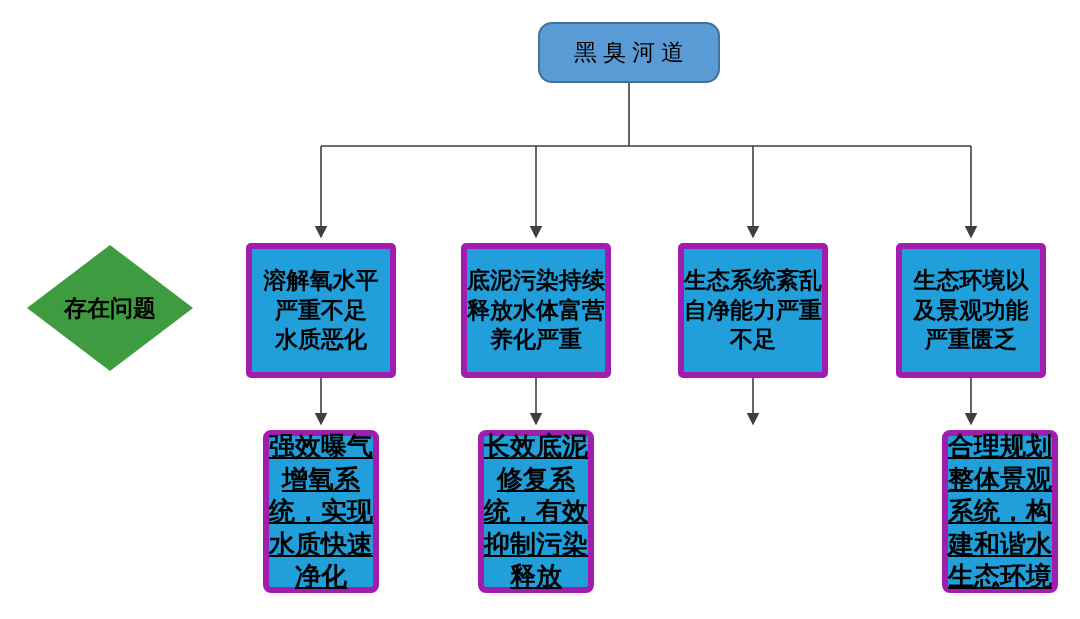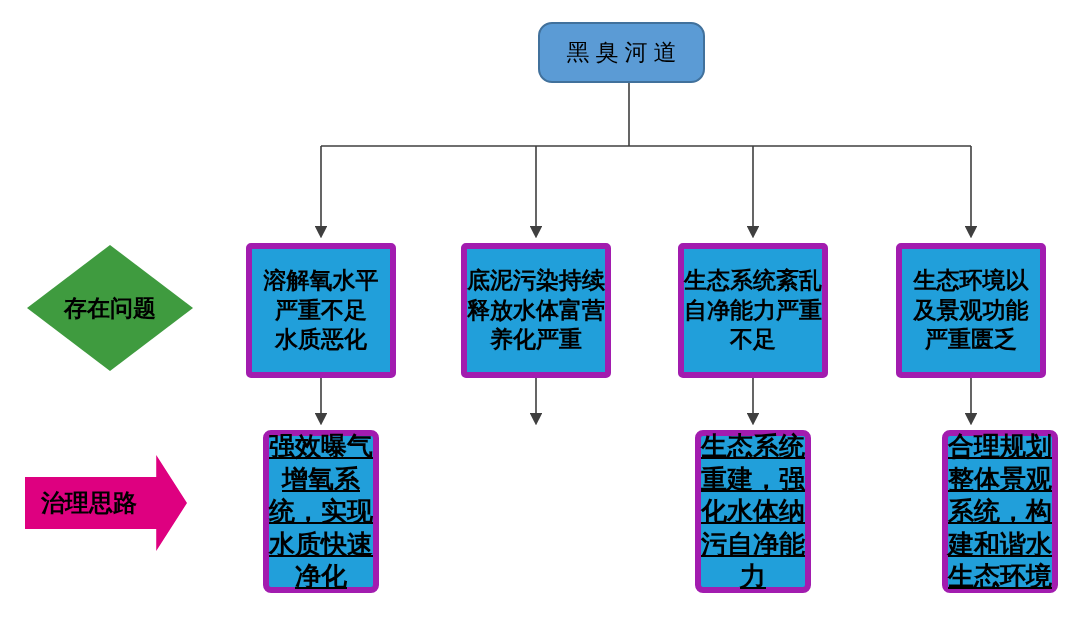--- a/index.html
+++ b/index.html
@@ -22,21 +22,21 @@
     stroke: var(--connector, #3F3F3F);
     stroke-width: 1.6;
     fill: none;
   }
   #connectors marker path { fill: var(--connector, #3F3F3F); }
 
   
   .root-node {
     position: absolute;
     left: 538px; top: 22px;
-    width: 167px; height: 61px;
+    width: 182px; height: 61px;
     background: var(--root-fill, #5B9BD5);
     border: 2px solid var(--root-border, #41719C);
     border-radius: 14px;
     box-sizing: border-box;
     display: flex; align-items: center; justify-content: center;
     font-family: "Liberation Serif", "DejaVu Serif", serif;
     font-size: 23px;
     letter-spacing: 6px;
     color: #000;
     text-indent: 6px;
@@ -134,33 +134,30 @@
   <div id="pbox2" class="pbox">底泥污染持续
 释放水体富营
 养化严重</div>
   <div id="pbox3" class="pbox">生态系统紊乱
 自净能力严重
 不足</div>
   <div id="pbox4" class="pbox">生态环境以
 及景观功能
 严重匮乏</div>
 
-  <div class="row-arrow">
-    <span>治理思路</span>
-  </div>
 
   <div id="sbox1" class="sbox">强效曝气
 增氧系
 统，实现
 水质快速
 净化</div>
-  <div id="sbox3" class="sbox">生态系统
-重建，强
-化水体纳
-污自净能
-力</div>
+  <div id="sbox2" class="sbox">长效底泥
+修复系
+统，有效
+抑制污染
+释放</div>
   <div id="sbox4" class="sbox">合理规划
 整体景观
 系统，构
 建和谐水
 生态环境</div>
 
 </div>
 
 </body></html>

